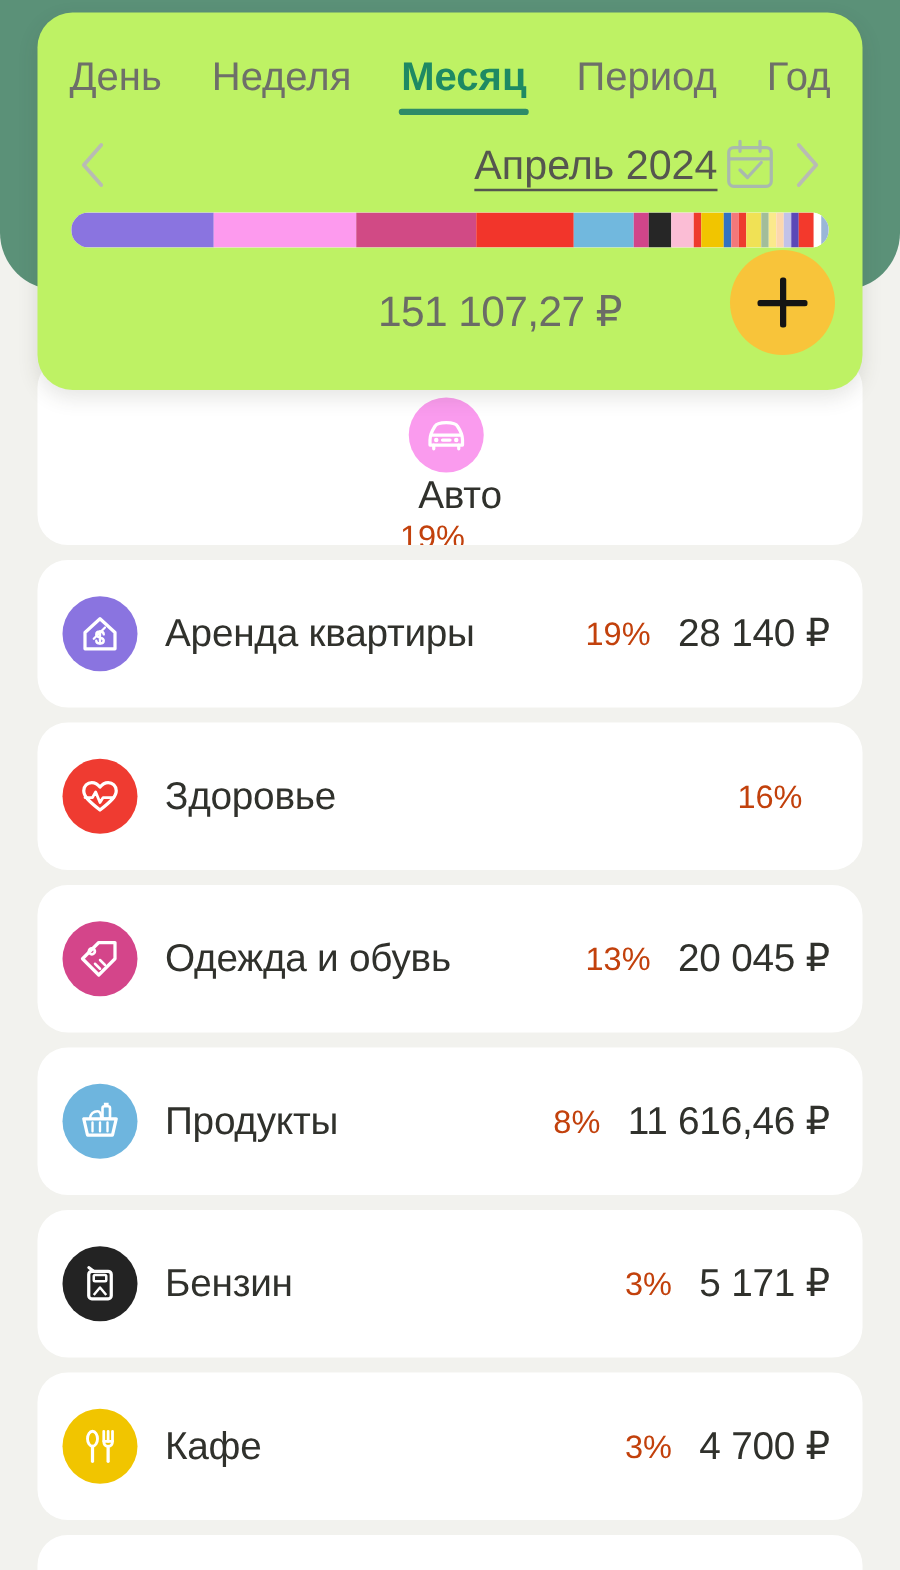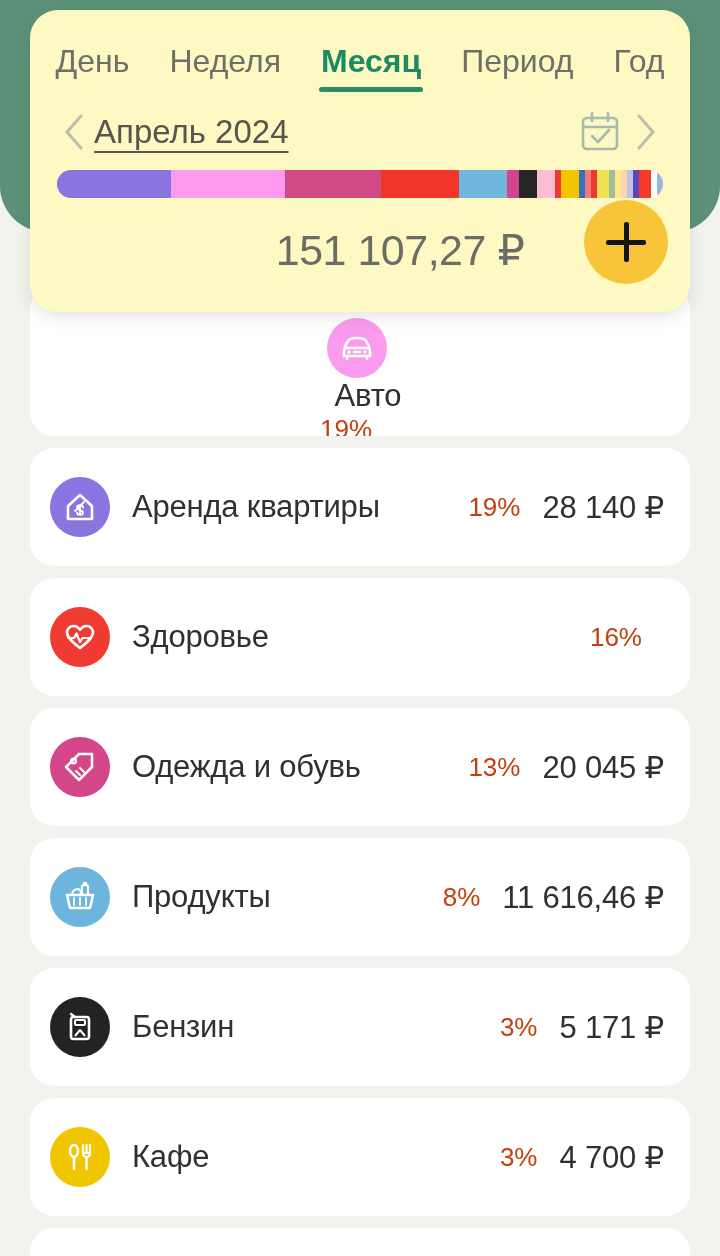--- a/index.html
+++ b/index.html
@@ -84,21 +84,21 @@
     text-align: right;
     letter-spacing: -0.2px;
   }
 
   
   #header-card {
     position: absolute;
     top: 10px; left: 30px;
     width: 660px;
     height: 302px;
-    background: #fef9c3;
+    background: #bef264;
     border-radius: 28px;
     z-index: 5;
     box-shadow: 0 6px 16px rgba(60,60,50,0.13);
   }
   #tabs {
     display: flex;
     align-items: flex-start;
     justify-content: center;
     gap: 0px;
     padding-top: 33px;
@@ -127,21 +127,21 @@
     height: 62px;
   }
   .chev {
     width: 40px; height: 40px;
     display: flex; align-items: center; justify-content: center;
     color: #b9bbb4;
     flex: 0 0 40px;
   }
   #period-label {
     flex: 1 1 auto;
-    text-align: left;
+    text-align: right;
     font-size: 33px;
     color: #55564f;
     text-decoration: underline;
     text-underline-offset: 8px;
     text-decoration-thickness: 2px;
   }
   #cal-icon { width: 52px; flex: 0 0 52px; display:flex; justify-content:center; }
 
   
   #bar {
@@ -159,21 +159,21 @@
     display: flex;
     align-items: center;
     padding: 0 26px 0 26px;
     height: 92px;
     margin-top: 6px;
     position: relative;
   }
   #total-amount {
     flex: 1 1 auto;
     text-align: center;
-    font-size: 43px;
+    font-size: 34px;
     color: #6b6c66;
     padding-left: 80px;
     letter-spacing: -0.5px;
   }
   #fab {
     position: absolute;
     right: 22px; top: -4px;
     width: 84px; height: 84px;
     border-radius: 50%;
     background: #f8c43a;

